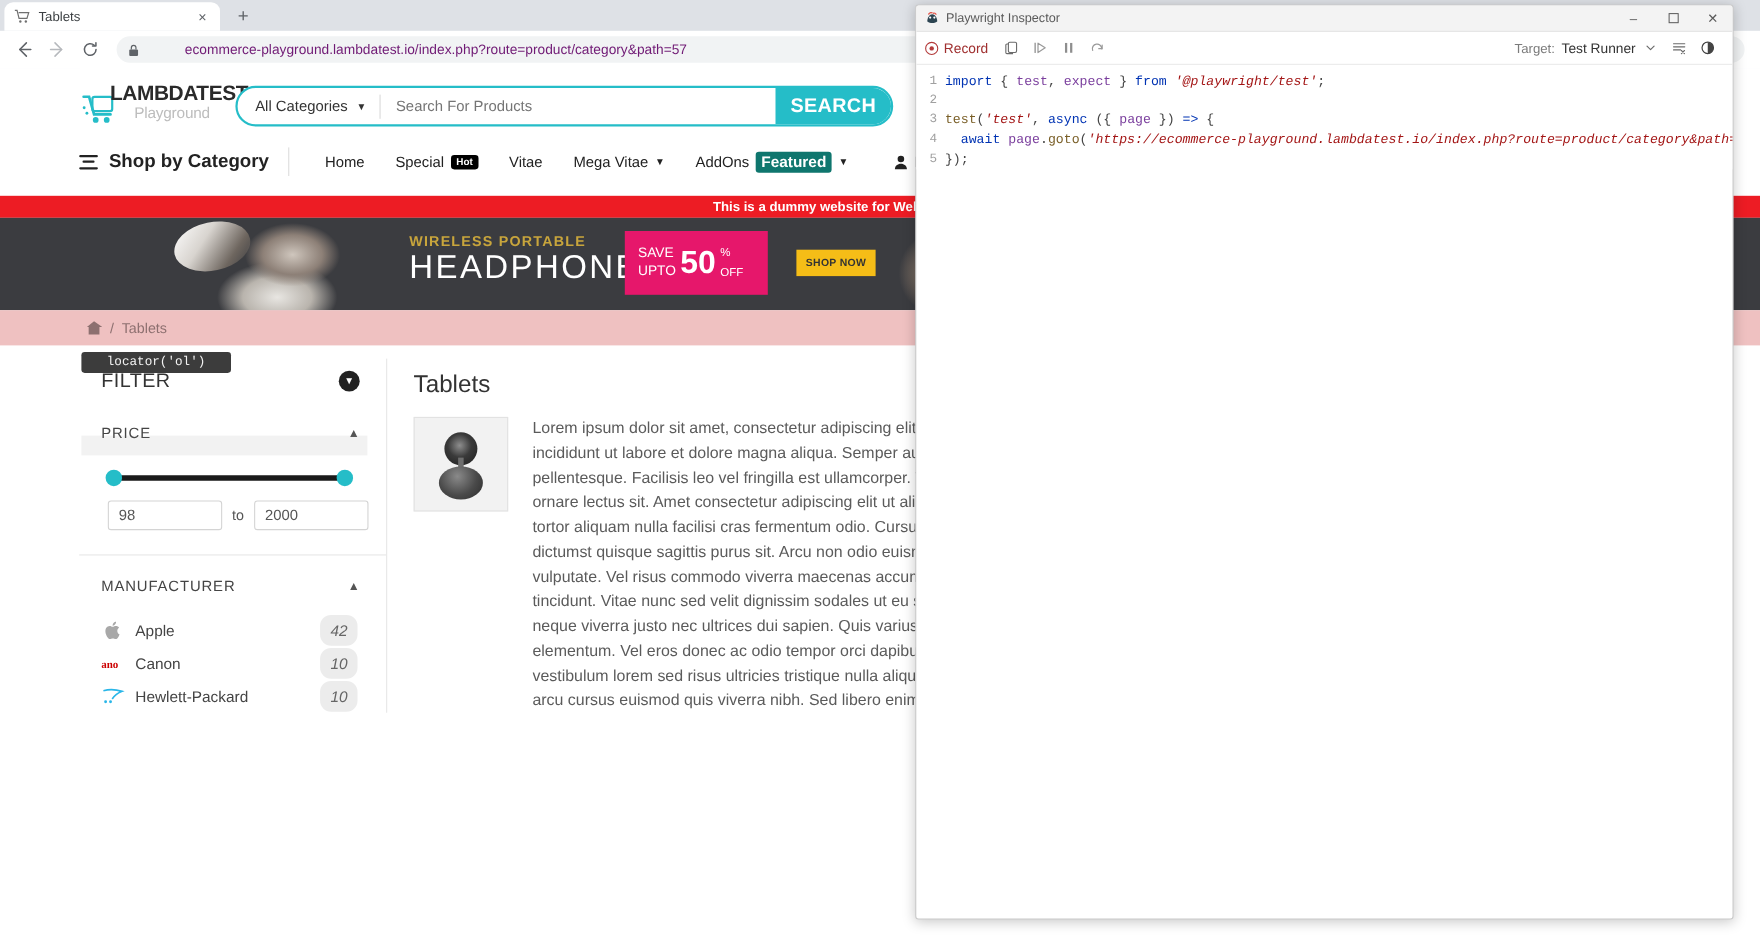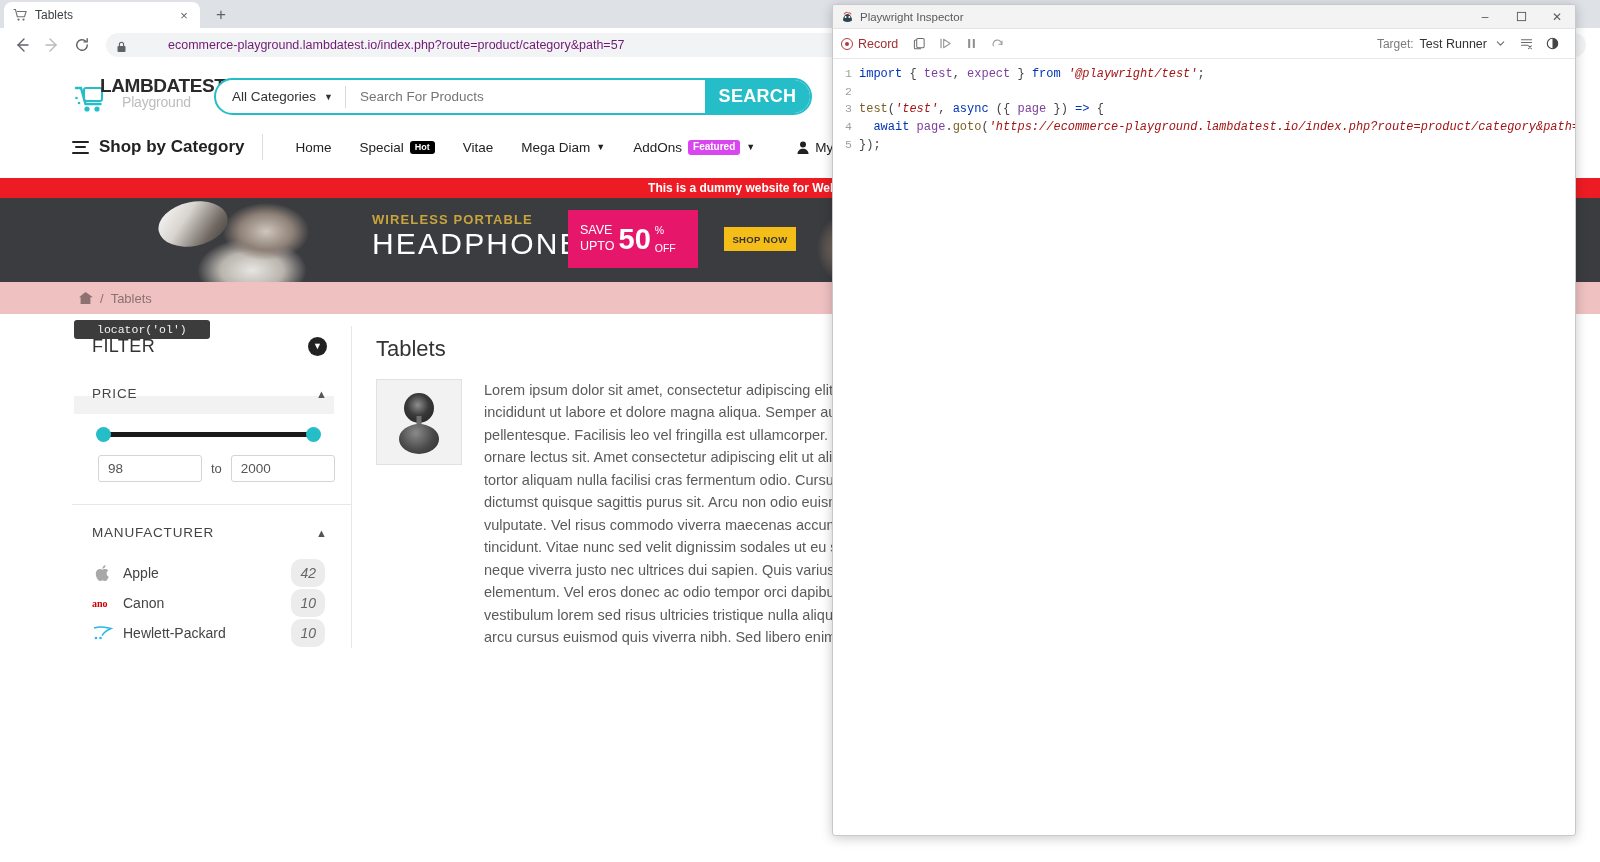--- a/index.html
+++ b/index.html
@@ -111,21 +111,21 @@
   .nav-links { display: flex; align-items: center; gap: 0; }
   .nav-link {
     font-size: 13.5px; color: #222; padding: 0 14px;
     display: flex; align-items: center; gap: 6px; white-space: nowrap;
   }
   .badge-hot {
     background: #000; color: #fff; font-size: 9px; font-weight: bold;
     padding: 2px 5px; border-radius: 3px; line-height: 1;
   }
   .badge-featured {
-    background: #d946ef; color: #fff; font-size: 10px; font-weight: bold;
+    background: #0f766e; color: #fff; font-size: 14px; font-weight: bold;
     padding: 2.5px 5px; border-radius: 3px; line-height: 1;
   }
   .caret { font-size: 9px; color: #222; }
   .user-icon { width: 12px; height: 13px; position: relative; }
 
   
   .dummy-strip {
     position: relative; height: 20px; background: #ed1c24; color: #fff;
     display: flex; align-items: center; justify-content: center;
     font-size: 12px; font-weight: bold; margin-left: -72px; width: 1600px;
@@ -412,21 +412,21 @@
               <span>Home</span>
             </div>
             <div class="nav-link">
               <span>Special</span>
               <span class="badge-hot">Hot</span>
             </div>
             <div class="nav-link">
               <span>Vitae</span>
             </div>
             <div class="nav-link">
-              <span>Mega Diam</span>
+              <span>Mega Vitae</span>
               <span class="caret">▼</span>
             </div>
             <div class="nav-link">
               <span>AddOns</span>
               <span class="badge-featured">Featured</span>
               <span class="caret">▼</span>
             </div>
             <div class="nav-link" style="margin-left:14px;">
               <span class="user-icon">
                 <svg viewBox="0 0 12 13" width="12" height="13">

